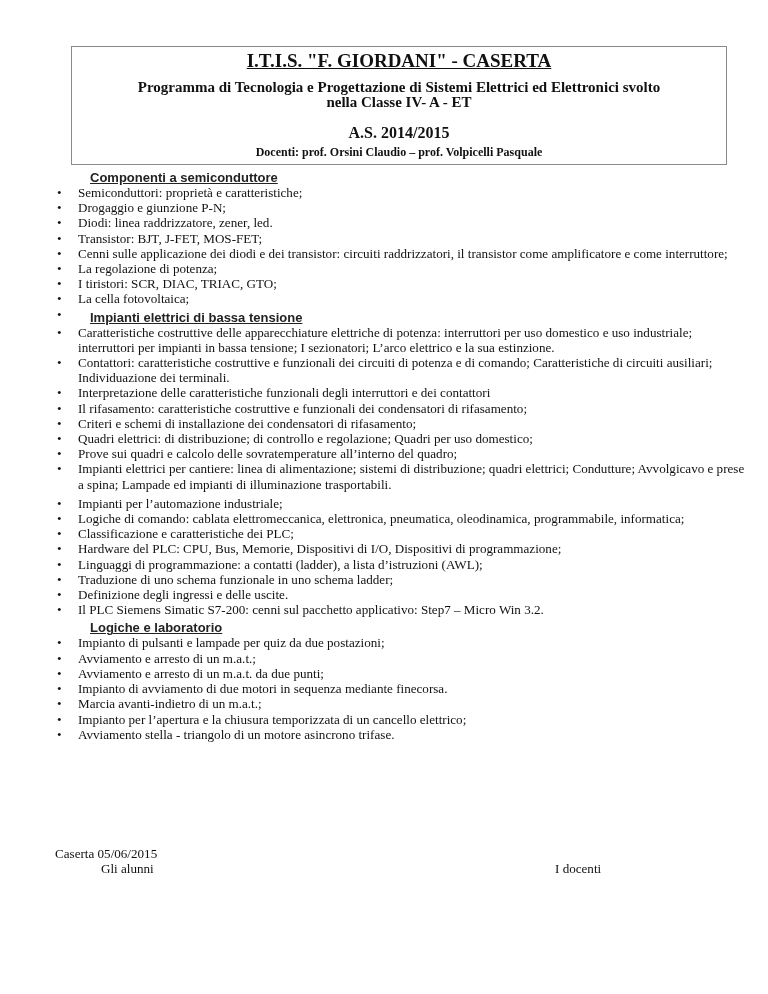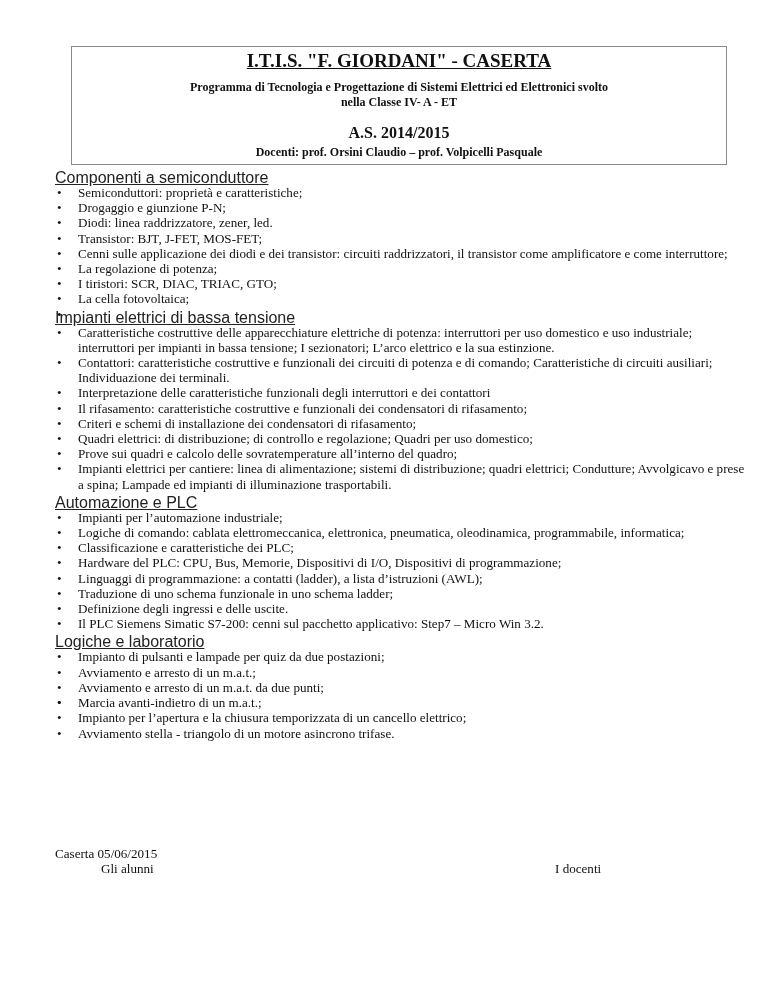--- a/index.html
+++ b/index.html
@@ -3,30 +3,30 @@
 <meta charset="utf-8">
 <style>
   html, body { margin: 0; padding: 0; background: #ffffff; }
   body { width: 768px; height: 994px; position: relative; overflow: hidden; color: #111; }
   .header-box {
     position: absolute; left: 71px; top: 46px; width: 656px; height: 119px;
     border: 1.5px solid #8a8a8a; box-sizing: border-box;
     font-family: "Liberation Serif", serif; font-weight: bold; text-align: center;
   }
   .h-title { position: absolute; left: 0; right: 0; top: 3px; font-size: 19px; text-decoration: underline; }
-  .h-prog { position: absolute; left: 0; right: 0; top: 33px; font-size: 12px; line-height: 14.5px; }
+  .h-prog { position: absolute; left: 0; right: 0; top: 33px; font-size: 15px; line-height: 14.5px; }
   .h-year { position: absolute; left: 0; right: 0; top: 77px; font-size: 16px; }
   .h-doc { position: absolute; left: 0; right: 0; top: 98px; font-size: 12px; }
   .content {
     position: absolute; left: 55px; top: 167px; width: 690px;
     font-family: "Liberation Serif", serif; font-size: 13.1px; line-height: 15.2px;
   }
   .section-title {
-    font-family: "Liberation Sans", sans-serif; font-weight: normal; font-size: 16px;
-    text-decoration: underline; line-height: 14px; margin-top: 4px; color: #222;
+    font-family: "Liberation Sans", sans-serif; font-weight: bold; font-size: 13px;
+    text-decoration: underline; line-height: 14px; margin-top: 4px; color: #222; margin-left: 35px;
   }
   .section { margin-bottom: 4px; }
   ul { list-style: none; margin: 0; padding: 0; }
   li { position: relative; padding-left: 23px; }
   li .bullet { position: absolute; left: 2px; top: 0; }
   .footer { position: absolute; font-family: "Liberation Serif", serif; font-size: 13.1px; }
   .f-date { left: 55px; top: 846px; }
   .f-students { left: 101px; top: 861px; }
   .f-teachers { left: 555px; top: 861px; }
 </style>
@@ -65,39 +65,38 @@
         <li><span class="bullet">•</span><span>Contattori: caratteristiche costruttive e funzionali dei circuiti di potenza e di comando; Caratteristiche di circuiti ausiliari; Individuazione dei terminali.</span></li>
         <li><span class="bullet">•</span><span>Interpretazione delle caratteristiche funzionali degli interruttori e dei contattori</span></li>
         <li><span class="bullet">•</span><span>Il rifasamento: caratteristiche costruttive e funzionali dei condensatori di rifasamento;</span></li>
         <li><span class="bullet">•</span><span>Criteri e schemi di installazione dei condensatori di rifasamento;</span></li>
         <li><span class="bullet">•</span><span>Quadri elettrici: di distribuzione;  di controllo e regolazione; Quadri per uso domestico;</span></li>
         <li><span class="bullet">•</span><span>Prove sui quadri e calcolo delle sovratemperature all’interno del quadro;</span></li>
         <li><span class="bullet">•</span><span>Impianti elettrici per cantiere: linea di alimentazione; sistemi di distribuzione; quadri elettrici; Condutture; Avvolgicavo e prese a spina; Lampade ed impianti di illuminazione trasportabili.</span></li>
       </ul>
     </div>
     <div class="section">
-      <div class="section-title">Automazione e PLC</div>
       <ul>
         <li><span class="bullet">•</span><span>Impianti per l’automazione industriale;</span></li>
         <li><span class="bullet">•</span><span>Logiche di comando: cablata elettromeccanica, elettronica, pneumatica, oleodinamica, programmabile, informatica;</span></li>
         <li><span class="bullet">•</span><span>Classificazione e caratteristiche dei PLC;</span></li>
         <li><span class="bullet">•</span><span>Hardware del PLC: CPU, Bus, Memorie, Dispositivi di I/O, Dispositivi di programmazione;</span></li>
         <li><span class="bullet">•</span><span>Linguaggi di programmazione: a contatti (ladder), a lista d’istruzioni (AWL);</span></li>
         <li><span class="bullet">•</span><span>Traduzione di uno schema funzionale in uno schema ladder;</span></li>
         <li><span class="bullet">•</span><span>Definizione degli ingressi e delle uscite.</span></li>
         <li><span class="bullet">•</span><span>Il PLC Siemens Simatic S7-200: cenni sul pacchetto applicativo: Step7 – Micro Win 3.2.</span></li>
       </ul>
     </div>
     <div class="section">
       <div class="section-title">Logiche e laboratorio</div>
       <ul>
         <li><span class="bullet">•</span><span>Impianto di pulsanti e lampade per quiz da due postazioni;</span></li>
         <li><span class="bullet">•</span><span>Avviamento e arresto di un m.a.t.;</span></li>
         <li><span class="bullet">•</span><span>Avviamento e arresto di un m.a.t. da due punti;</span></li>
-        <li><span class="bullet">•</span></li>
+        <li><span class="bullet">•</span><span>Impianto di avviamento di due motori in sequenza mediante finecorsa.</span></li>
         <li><span class="bullet">•</span><span>Marcia avanti-indietro di un m.a.t.;</span></li>
         <li><span class="bullet">•</span><span>Impianto per l’apertura e la chiusura temporizzata di un cancello elettrico;</span></li>
         <li><span class="bullet">•</span><span>Avviamento stella - triangolo di un motore asincrono trifase.</span></li>
       </ul>
     </div>
   </div>
 
 <div class="footer f-date">Caserta 05/06/2015</div>
 <div class="footer f-students">Gli alunni</div>
 <div class="footer f-teachers">I docenti</div>

